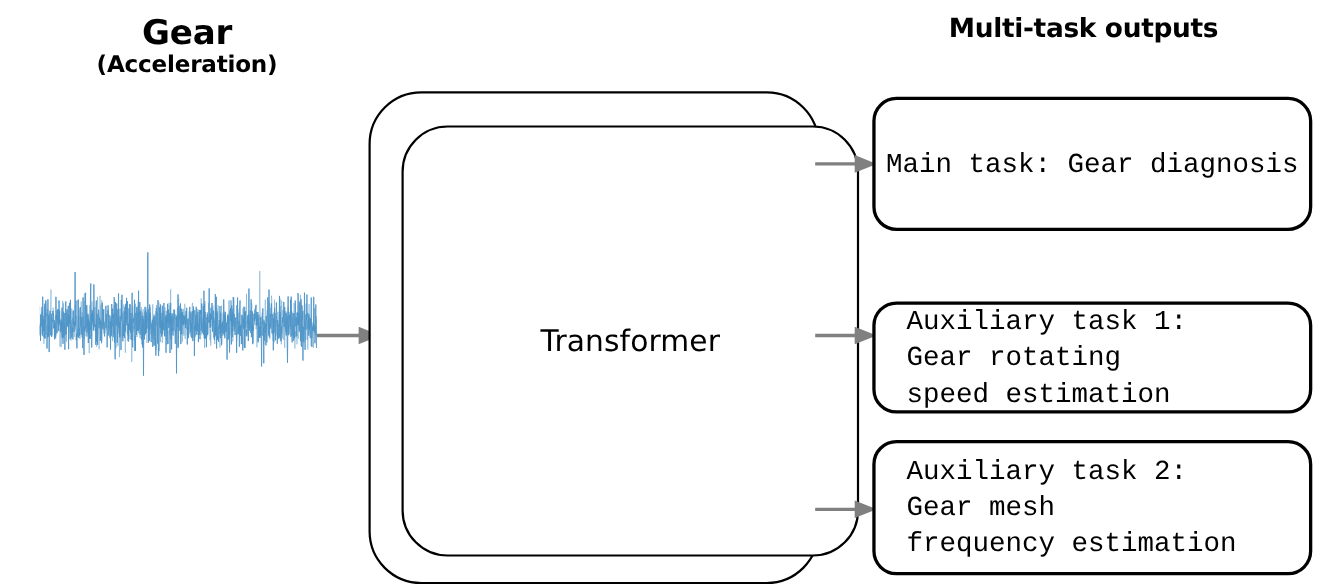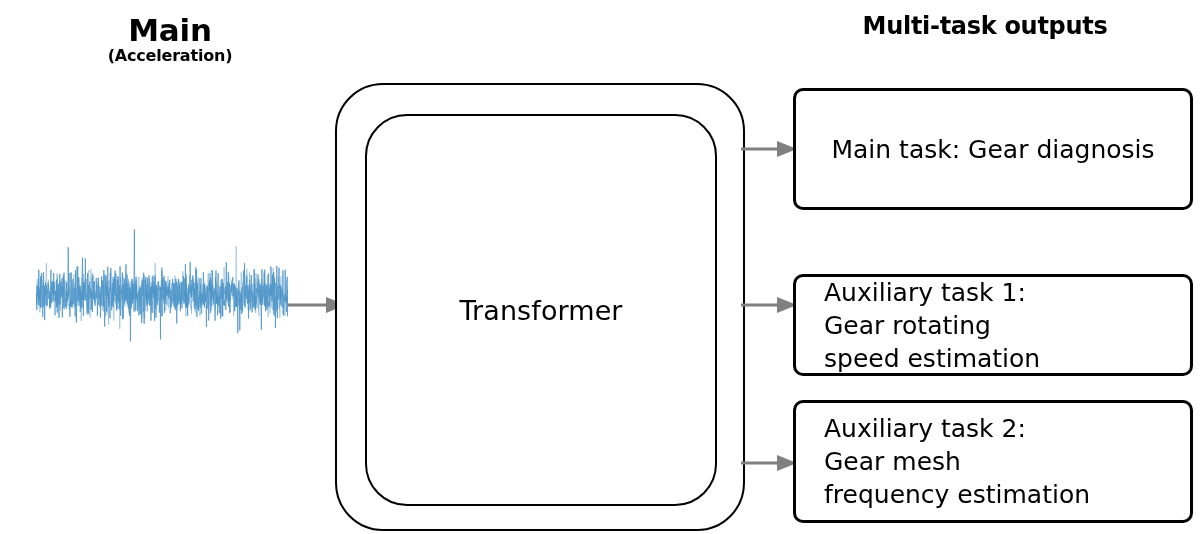--- a/index.html
+++ b/index.html
@@ -26,21 +26,21 @@
     color: #000000;
     line-height: 1.08;
     white-space: nowrap;
   }
   #heading-input {
     left: 40px;
     top: 14px;
     width: 260px;
   }
   #heading-input .line1 { font-size: 31px; letter-spacing: -0.2px; }
-  #heading-input .line2 { font-size: 16px; letter-spacing: -0.2px; }
+  #heading-input .line2 { font-size: 21px; letter-spacing: -0.2px; }
 
   #heading-feature {
     left: 330px;
     top: 14px;
     width: 450px;
     font-size: 31px;
     letter-spacing: -0.3px;
   }
   #heading-outputs {
     left: 770px;
@@ -69,21 +69,21 @@
     height: 448px;
     border: 2.5px solid #000000;
     border-radius: 48px;
     box-sizing: border-box;
     background: #ffffff;
   }
   #transformer-inner {
     position: absolute;
     left: 365px;
     top: 114px;
-    width: 352px;
+    width: 416px;
     height: 392px;
     border: 2.5px solid #000000;
     border-radius: 42px;
     box-sizing: border-box;
     background: #ffffff;
     display: flex;
     align-items: center;
     justify-content: center;
   }
   #transformer-label {
@@ -91,25 +91,26 @@
     color: #000000;
     letter-spacing: 0.1px;
   }
 
   
   .out-box {
     position: absolute;
     left: 793px;
     width: 400px;
     border: 3px solid #000000;
-    border-radius: 10px;
+    border-radius: 22px;
     box-sizing: border-box;
     background: #ffffff;
     display: flex;
     align-items: center;
+    font-family: Liberation Mono, monospace;
   }
   #out-box-0 { top: 88px;  height: 122px; justify-content: center; }
   #out-box-1 { top: 242px; height: 102px; margin-top: 32px; }
   #out-box-2 { top: 400px; height: 123px; }
 
   .out-text {
     font-size: 25px;
     color: #000000;
     line-height: 1.32;
     white-space: pre-line;
@@ -128,21 +129,21 @@
   #arrow-out-0   { left: 741px; top: 138px; width: 56px; }
   #arrow-out-1   { left: 741px; top: 294px; width: 56px; }
   #arrow-out-2   { left: 741px; top: 452px; width: 56px; }
 </style>
 </head>
 <body>
 
 <div id="diagram">
 
   <div class="col-heading" id="heading-input">
-    <div class="line1">Main</div>
+    <div class="line1">Gear</div>
     <div class="line2">(Acceleration)</div>
   </div>
 
 
   <div class="col-heading" id="heading-outputs">Multi-task outputs</div>
 
   <div id="waveform-wrap">
     <svg viewBox="0 0 252 292" preserveAspectRatio="none">
       <g id="waveform-paths" stroke-width="1" fill="none">
           <path d="M0.00 147.97 L0.28 156.93 L0.56 146.13 L0.84 161.89 L1.12 138.01 L1.40 148.82 L1.68 137.50 L1.96 136.53 L2.24 131.00 L2.52 157.13 L2.80 121.68 L3.08 138.02 L3.36 153.02 L3.64 141.78 L3.92 145.57 L4.20 143.65 L4.48 159.55 L4.77 128.05 L5.05 159.69 L5.33 141.06 L5.61 124.98 L5.89 130.90 L6.17 138.78 L6.45 137.43 L6.73 168.85 L7.01 154.15 L7.29 158.78 L7.57 124.17 L7.85 146.52 L8.13 157.90 L8.41 138.90 L8.69 172.07 L8.97 150.92 L9.25 138.84 L9.53 134.41 L9.81 147.17 L10.09 156.86 L10.37 147.94 L10.65 137.47 L10.93 158.32 L11.21 150.75 L11.49 142.71 L11.77 144.10 L12.05 134.70 L12.33 138.41 L12.61 136.91 L12.89 150.24 L13.17 146.99 L13.45 143.25 L13.74 160.53 L14.02 145.37 L14.30 147.73 L14.58 159.45 L14.86 121.86 L15.14 142.17 L15.42 137.92 L15.70 155.06 L15.98 134.49 L16.26 133.35 L16.54 146.02 L16.82 141.71 L17.10 132.98 L17.38 152.85 L17.66 125.16 L17.94 145.84 L18.22 134.21 L18.50 141.72 L18.78 142.67 L19.06 150.10 L19.34 154.05 L19.62 142.62 L19.90 152.98 L20.18 134.47 L20.46 131.61 L20.74 159.27 L21.02 144.20 L21.30 164.59 L21.58 135.98 L21.86 135.46 L22.14 157.30 L22.42 136.62 L22.71 150.62 L22.99 169.89 L23.27 153.47 L23.55 131.59 L23.83 125.96 L24.11 156.13 L24.39 147.43 L24.67 139.24 L24.95 133.07 L25.23 142.76 L25.51 148.77 L25.79 138.87 L26.07 130.04 L26.35 169.42 L26.63 138.52 L26.91 146.59 L27.19 127.35 L27.47 128.71 L27.75 160.36 L28.03 124.59 L28.31 142.58 L28.59 142.91 L28.87 147.43 L29.15 158.98 L29.43 158.64 L29.71 150.74 L29.99 149.92 L30.27 160.55 L30.55 134.61 L30.83 146.58 L31.11 144.23 L31.39 153.76 L31.68 144.64 L31.96 148.65 L32.24 99.25 L32.52 148.20 L32.80 139.51 L33.08 125.22 L33.36 161.20 L33.64 155.16 L33.92 168.70 L34.20 151.31 L34.48 151.83 L34.76 158.27 L35.04 124.38 L35.32 141.07 L35.60 159.29 L35.88 150.22 L36.16 157.26 L36.44 156.25 L36.72 141.23 L37.00 131.08 L37.28 149.47 L37.56 150.54 L37.84 156.17 L38.12 145.62 L38.40 140.01 L38.68 150.25 L38.96 150.95 L39.24 168.50 L39.52 122.43 L39.80 147.17 L40.08 153.81 L40.36 174.68 L40.65 156.95 L40.93 149.32 L41.21 153.16 L41.49 134.63 L41.77 118.16 L42.05 150.73 L42.33 129.51 L42.61 133.09 L42.89 141.60 L43.17 154.20 L43.45 146.95 L43.73 142.72 L44.01 137.36 L44.29 163.81 L44.57 141.69 L44.85 154.31 L45.13 144.33 L45.41 160.08 L45.69 146.02 L45.97 160.18 L46.25 118.72 L46.53 109.72 L46.81 151.93 L47.09 137.64 L47.37 167.93 L47.65 133.78 L47.93 144.76 L48.21 135.87 L48.49 135.15 L48.77 140.35 L49.05 152.43 L49.33 110.56 L49.62 135.31 L49.90 149.05 L50.18 148.80 L50.46 146.78 L50.74 150.28 L51.02 165.49 L51.30 131.01 L51.58 125.21 L51.86 162.70 L52.14 142.81 L52.42 137.33 L52.70 165.58 L52.98 151.89 L53.26 147.84 L53.54 133.63 L53.82 135.86 L54.10 150.33 L54.38 141.48 L54.66 147.12 L54.94 142.39 L55.22 161.73 L55.50 156.90 L55.78 147.02 L56.06 144.11 L56.34 164.02 L56.62 160.14 L56.90 127.22 L57.18 140.62 L57.46 150.51 L57.74 151.43 L58.02 148.19 L58.30 133.14 L58.59 151.49 L58.87 155.90 L59.15 157.82 L59.43 145.73 L59.71 144.95 L59.99 141.87 L60.27 130.08 L60.55 149.54 L60.83 137.61 L61.11 139.43 L61.39 167.83 L61.67 153.43 L61.95 153.44 L62.23 129.60 L62.51 138.08 L62.79 156.96 L63.07 153.06 L63.35 149.94 L63.63 150.02 L63.91 138.74 L64.19 141.27 L64.47 169.71 L64.75 144.00 L65.03 157.37 L65.31 156.59 L65.59 128.38 L65.87 144.53 L66.15 148.59 L66.43 132.56 L66.71 141.28 L66.99 138.91 L67.27 137.38 L67.56 158.65 L67.84 122.14 L68.12 163.70 L68.40 153.79 L68.68 178.64 L68.96 126.45 L69.24 132.78 L69.52 138.02 L69.80 148.00 L70.08 127.87 L70.36 145.19 L70.64 163.36 L70.92 152.09 L71.20 133.05 L71.48 147.70 L71.76 118.75 L72.04 150.37 L72.32 144.49 L72.60 158.55 L72.88 150.15 L73.16 139.47 L73.44 148.67 L73.72 152.46 L74.00 170.26 L74.28 124.66 L74.56 141.76 L74.84 119.97 L75.12 134.81 L75.40 139.62 L75.68 162.29 L75.96 146.77 L76.24 157.41 L76.53 147.33 L76.81 134.90 L77.09 159.18 L77.37 150.49 L77.65 131.16 L77.93 153.34 L78.21 128.24 L78.49 144.42 L78.77 139.60 L79.05 122.81 L79.33 147.86 L79.61 140.36 L79.89 125.82 L80.17 135.02 L80.45 162.19 L80.73 146.13 L81.01 160.14 L81.29 132.38 L81.57 140.25 L81.85 152.06 L82.13 128.53 L82.41 130.33 L82.69 154.36 L82.97 141.51 L83.25 136.63 L83.53 161.07 L83.81 148.50 L84.09 118.22 L84.37 160.38 L84.65 167.74 L84.93 149.00 L85.21 141.28 L85.49 145.43 L85.78 138.86 L86.06 136.99 L86.34 124.53 L86.62 171.06 L86.90 157.55 L87.18 170.88 L87.46 136.41 L87.74 147.47 L88.02 156.37 L88.30 131.35 L88.58 142.62 L88.86 152.84 L89.14 151.90 L89.42 136.31 L89.70 152.72 L89.98 116.31 L90.26 151.72 L90.54 147.71 L90.82 146.46 L91.10 126.68 L91.38 156.14 L91.66 138.71 L91.94 134.38 L92.22 142.27 L92.50 160.64 L92.78 150.16 L93.06 144.27 L93.34 139.14 L93.62 167.78 L93.90 147.20 L94.18 141.56 L94.46 193.55 L94.75 144.24 L95.03 157.59 L95.31 160.52 L95.59 148.93 L95.87 130.94 L96.15 155.71 L96.43 134.21 L96.71 140.09 L96.99 154.66 L97.27 136.18 L97.55 150.87 L97.83 149.42 L98.11 118.28 L98.39 81.41 L98.67 139.38 L98.95 163.50 L99.23 132.83 L99.51 145.23 L99.79 161.90 L100.07 128.83 L100.35 151.06 L100.63 136.25 L100.91 143.36 L101.19 146.08 L101.47 163.01 L101.75 147.31 L102.03 146.30 L102.31 145.18 L102.59 142.78 L102.87 167.36 L103.15 159.35 L103.43 156.41 L103.72 140.14 L104.00 165.93 L104.28 161.59 L104.56 152.04 L104.84 139.60 L105.12 166.51 L105.40 158.55 L105.68 175.29 L105.96 132.66 L106.24 131.93 L106.52 132.76 L106.80 147.17 L107.08 146.95 L107.36 164.31 L107.64 124.81 L107.92 171.75 L108.20 175.58 L108.48 149.49 L108.76 149.45 L109.04 141.31 L109.32 131.61 L109.60 150.05 L109.88 128.80 L110.16 155.22 L110.44 152.27 L110.72 143.40 L111.00 158.02 L111.28 137.81 L111.56 129.96 L111.84 155.83 L112.12 144.32 L112.40 151.98 L112.69 146.51 L112.97 127.44 L113.25 144.10 L113.53 157.73 L113.81 150.48 L114.09 143.59 L114.37 144.06 L114.65 140.28 L114.93 172.67 L115.21 138.56 L115.49 154.33 L115.77 154.44 L116.05 164.93 L116.33 128.22 L116.61 145.61 L116.89 135.08 L117.17 133.38 L117.45 150.18 L117.73 138.72 L118.01 147.14 L118.29 136.52 L118.57 172.91 L118.85 138.26 L119.13 127.61 L119.41 160.71 L119.69 140.24 L119.97 169.68 L120.25 157.07 L120.53 136.78 L120.81 152.67 L121.09 150.66 L121.37 157.03 L121.66 144.88 L121.94 137.45 L122.22 133.59 L122.50 137.36 L122.78 152.74 L123.06 152.62 L123.34 164.57 L123.62 152.89 L123.90 149.08 L124.18 139.73 L124.46 191.41 L124.74 138.95 L125.02 138.76 L125.30 149.18 L125.58 134.91 L125.86 119.62 L126.14 167.84 L126.42 130.07 L126.70 133.88 L126.98 140.69 L127.26 140.05 L127.54 152.70 L127.82 133.18 L128.10 127.85 L128.38 164.83 L128.66 137.99 L128.94 155.75 L129.22 133.02 L129.50 140.89 L129.78 135.65 L130.06 146.43 L130.34 143.67 L130.63 147.64 L130.91 138.43 L131.19 147.51 L131.47 143.04 L131.75 140.41 L132.03 144.96 L132.31 138.46 L132.59 150.00 L132.87 140.51 L133.15 134.80 L133.43 146.10 L133.71 131.79 L133.99 143.86 L134.27 165.13 L134.55 147.73 L134.83 142.15 L135.11 159.45 L135.39 148.96 L135.67 148.29 L135.95 145.09 L136.23 138.68 L136.51 130.94 L136.79 144.86 L137.07 153.93 L137.35 137.35 L137.63 135.24 L137.91 151.23 L138.19 145.78 L138.47 159.47 L138.75 141.59 L139.03 134.93 L139.31 162.09 L139.60 146.03 L139.88 130.69 L140.16 139.30 L140.44 134.19 L140.72 175.47 L141.00 148.35 L141.28 157.98 L141.56 138.71 L141.84 152.42 L142.12 138.86 L142.40 130.94 L142.68 140.75 L142.96 156.53 L143.24 138.43 L143.52 152.94 L143.80 135.53 L144.08 140.91 L144.36 163.02 L144.64 152.54 L144.92 160.13 L145.20 133.76 L145.48 156.25 L145.76 135.82 L146.04 137.19 L146.32 133.84 L146.60 146.22 L146.88 152.84 L147.16 148.17 L147.44 127.94 L147.72 145.00 L148.00 154.63 L148.28 154.39 L148.57 143.35 L148.85 130.26 L149.13 156.36 L149.41 116.33 L149.69 159.21 L149.97 128.23 L150.25 159.91 L150.53 135.79 L150.81 159.75 L151.09 148.02 L151.37 147.54 L151.65 167.69 L151.93 140.60 L152.21 142.42 L152.49 137.31 L152.77 156.64 L153.05 141.13 L153.33 144.12 L153.61 143.73 L153.89 145.00 L154.17 114.17 L154.45 145.58 L154.73 138.46 L155.01 150.37 L155.29 136.76 L155.57 148.93 L155.85 131.81 L156.13 139.04 L156.41 142.56 L156.69 127.44 L156.97 140.57 L157.25 153.59 L157.54 145.17 L157.82 134.21 L158.10 145.53 L158.38 140.99 L158.66 150.78 L158.94 161.10 L159.22 150.92 L159.50 146.01 L159.78 119.36 L160.06 156.78 L160.34 137.09 L160.62 121.81 L160.90 168.81 L161.18 136.21 L161.46 140.13 L161.74 161.08 L162.02 150.56 L162.30 149.19 L162.58 162.87 L162.86 156.93 L163.14 143.03 L163.42 144.28 L163.70 151.06 L163.98 130.24 L164.26 159.45 L164.54 137.05 L164.82 155.30 L165.10 145.97 L165.38 165.83 L165.66 164.19 L165.94 149.66 L166.22 153.93 L166.51 144.14 L166.79 155.31 L167.07 147.60 L167.35 124.28 L167.63 135.33 L167.91 157.15 L168.19 138.21 L168.47 159.49 L168.75 135.71 L169.03 140.68 L169.31 154.01 L169.59 149.03 L169.87 145.39 L170.15 155.25 L170.43 178.94 L170.71 141.82 L170.99 138.52 L171.27 146.86 L171.55 138.82 L171.83 160.52 L172.11 149.64 L172.39 152.74 L172.67 172.41 L172.95 154.95 L173.23 142.12 L173.51 132.06 L173.79 143.62 L174.07 138.57 L174.35 165.09 L174.63 129.56 L174.91 135.33 L175.19 158.40 L175.47 135.22 L175.76 152.71 L176.04 122.03 L176.32 130.25 L176.60 148.62 L176.88 137.62 L177.16 146.87 L177.44 151.73 L177.72 156.55 L178.00 142.95 L178.28 140.55 L178.56 146.67 L178.84 152.82 L179.12 172.70 L179.40 129.56 L179.68 146.53 L179.96 122.54 L180.24 156.13 L180.52 148.32 L180.80 149.08 L181.08 154.84 L181.36 143.71 L181.64 167.20 L181.92 132.02 L182.20 125.19 L182.48 157.42 L182.76 147.67 L183.04 149.82 L183.32 164.60 L183.60 164.89 L183.88 138.24 L184.16 155.38 L184.44 160.04 L184.73 170.61 L185.01 141.51 L185.29 150.79 L185.57 144.59 L185.85 130.80 L186.13 167.86 L186.41 135.61 L186.69 168.41 L186.97 135.89 L187.25 134.87 L187.53 144.72 L187.81 157.10 L188.09 151.44 L188.37 157.80 L188.65 156.28 L188.93 151.04 L189.21 142.38 L189.49 138.66 L189.77 161.95 L190.05 132.37 L190.33 114.34 L190.61 152.67 L190.89 145.03 L191.17 145.28 L191.45 134.25 L191.73 140.86 L192.01 154.76 L192.29 124.13 L192.57 158.60 L192.85 147.59 L193.13 153.26 L193.41 135.12 L193.70 164.91 L193.98 149.25 L194.26 152.43 L194.54 151.41 L194.82 137.33 L195.10 140.67 L195.38 144.06 L195.66 136.69 L195.94 142.16 L196.22 132.33 L196.50 132.56 L196.78 129.12 L197.06 148.06 L197.34 135.61 L197.62 137.50 L197.90 147.29 L198.18 138.71 L198.46 135.66 L198.74 163.21 L199.02 147.48 L199.30 138.12 L199.58 146.58 L199.86 158.90 L200.14 148.56 L200.42 158.96 L200.70 140.48 L200.98 157.12 L201.26 146.98 L201.54 162.11 L201.82 185.13 L202.10 145.84 L202.38 146.50 L202.67 141.88 L202.95 132.36 L203.23 156.91 L203.51 150.11 L203.79 182.25 L204.07 144.01 L204.35 160.69 L204.63 161.65 L204.91 148.12 L205.19 154.82 L205.47 145.63 L205.75 165.95 L206.03 139.51 L206.31 145.85 L206.59 163.31 L206.87 152.11 L207.15 136.37 L207.43 122.37 L207.71 128.27 L207.99 149.00 L208.27 156.95 L208.55 115.25 L208.83 158.62 L209.11 146.74 L209.39 147.77 L209.67 138.37 L209.95 137.35 L210.23 150.70 L210.51 129.91 L210.79 127.78 L211.07 146.94 L211.35 155.11 L211.64 137.74 L211.92 139.14 L212.20 145.35 L212.48 170.43 L212.76 141.64 L213.04 153.13 L213.32 154.51 L213.60 131.77 L213.88 138.52 L214.16 146.79 L214.44 161.39 L214.72 144.24 L215.00 144.45 L215.28 127.04 L215.56 136.24 L215.84 150.55 L216.12 164.47 L216.40 143.02 L216.68 147.96 L216.96 159.93 L217.24 154.42 L217.52 146.85 L217.80 149.22 L218.08 121.03 L218.36 158.73 L218.64 135.58 L218.92 139.26 L219.20 144.35 L219.48 162.18 L219.76 149.04 L220.04 155.75 L220.32 152.76 L220.61 147.48 L220.89 140.43 L221.17 144.91 L221.45 141.02 L221.73 141.26 L222.01 126.48 L222.29 149.23 L222.57 139.75 L222.85 131.15 L223.13 148.56 L223.41 151.34 L223.69 153.49 L223.97 136.60 L224.25 156.97 L224.53 152.17 L224.81 141.17 L225.09 165.28 L225.37 181.73 L225.65 151.13 L225.93 121.49 L226.21 155.83 L226.49 156.78 L226.77 155.75 L227.05 138.33 L227.33 142.48 L227.61 142.37 L227.89 148.72 L228.17 124.55 L228.45 158.14 L228.73 121.62 L229.01 139.52 L229.29 144.06 L229.58 163.20 L229.86 150.97 L230.14 142.15 L230.42 137.02 L230.70 157.96 L230.98 161.73 L231.26 136.60 L231.54 153.15 L231.82 159.50 L232.10 140.31 L232.38 125.25 L232.66 132.08 L232.94 148.70 L233.22 140.58 L233.50 153.69 L233.78 157.87 L234.06 136.28 L234.34 145.16 L234.62 147.32 L234.90 118.47 L235.18 124.19 L235.46 147.65 L235.74 136.66 L236.02 153.55 L236.30 146.04 L236.58 126.18 L236.86 145.63 L237.14 162.10 L237.42 145.42 L237.70 124.07 L237.98 137.54 L238.26 167.42 L238.55 129.66 L238.83 142.68 L239.11 134.96 L239.39 179.80 L239.67 158.24 L239.95 149.09 L240.23 163.08 L240.51 153.06 L240.79 118.04 L241.07 146.11 L241.35 170.06 L241.63 144.59 L241.91 151.22 L242.19 139.40 L242.47 138.12 L242.75 143.62 L243.03 119.74 L243.31 139.84 L243.59 140.16 L243.87 136.49 L244.15 150.88 L244.43 139.94 L244.71 157.10 L244.99 137.91 L245.27 143.67 L245.55 152.99 L245.83 155.93 L246.11 159.37 L246.39 141.30 L246.67 148.85 L246.95 122.46 L247.23 149.09 L247.52 167.38 L247.80 148.69 L248.08 152.36 L248.36 150.10 L248.64 150.37 L248.92 152.63 L249.20 121.85 L249.48 151.48 L249.76 154.54 L250.04 147.23 L250.32 164.06 L250.60 156.51 L250.88 138.98 L251.16 128.80 L251.44 157.46 L251.72 168.32 L252.00 139.01" stroke="#4f95c9" stroke-width="0.85" fill="none" opacity="0.95"></path>

